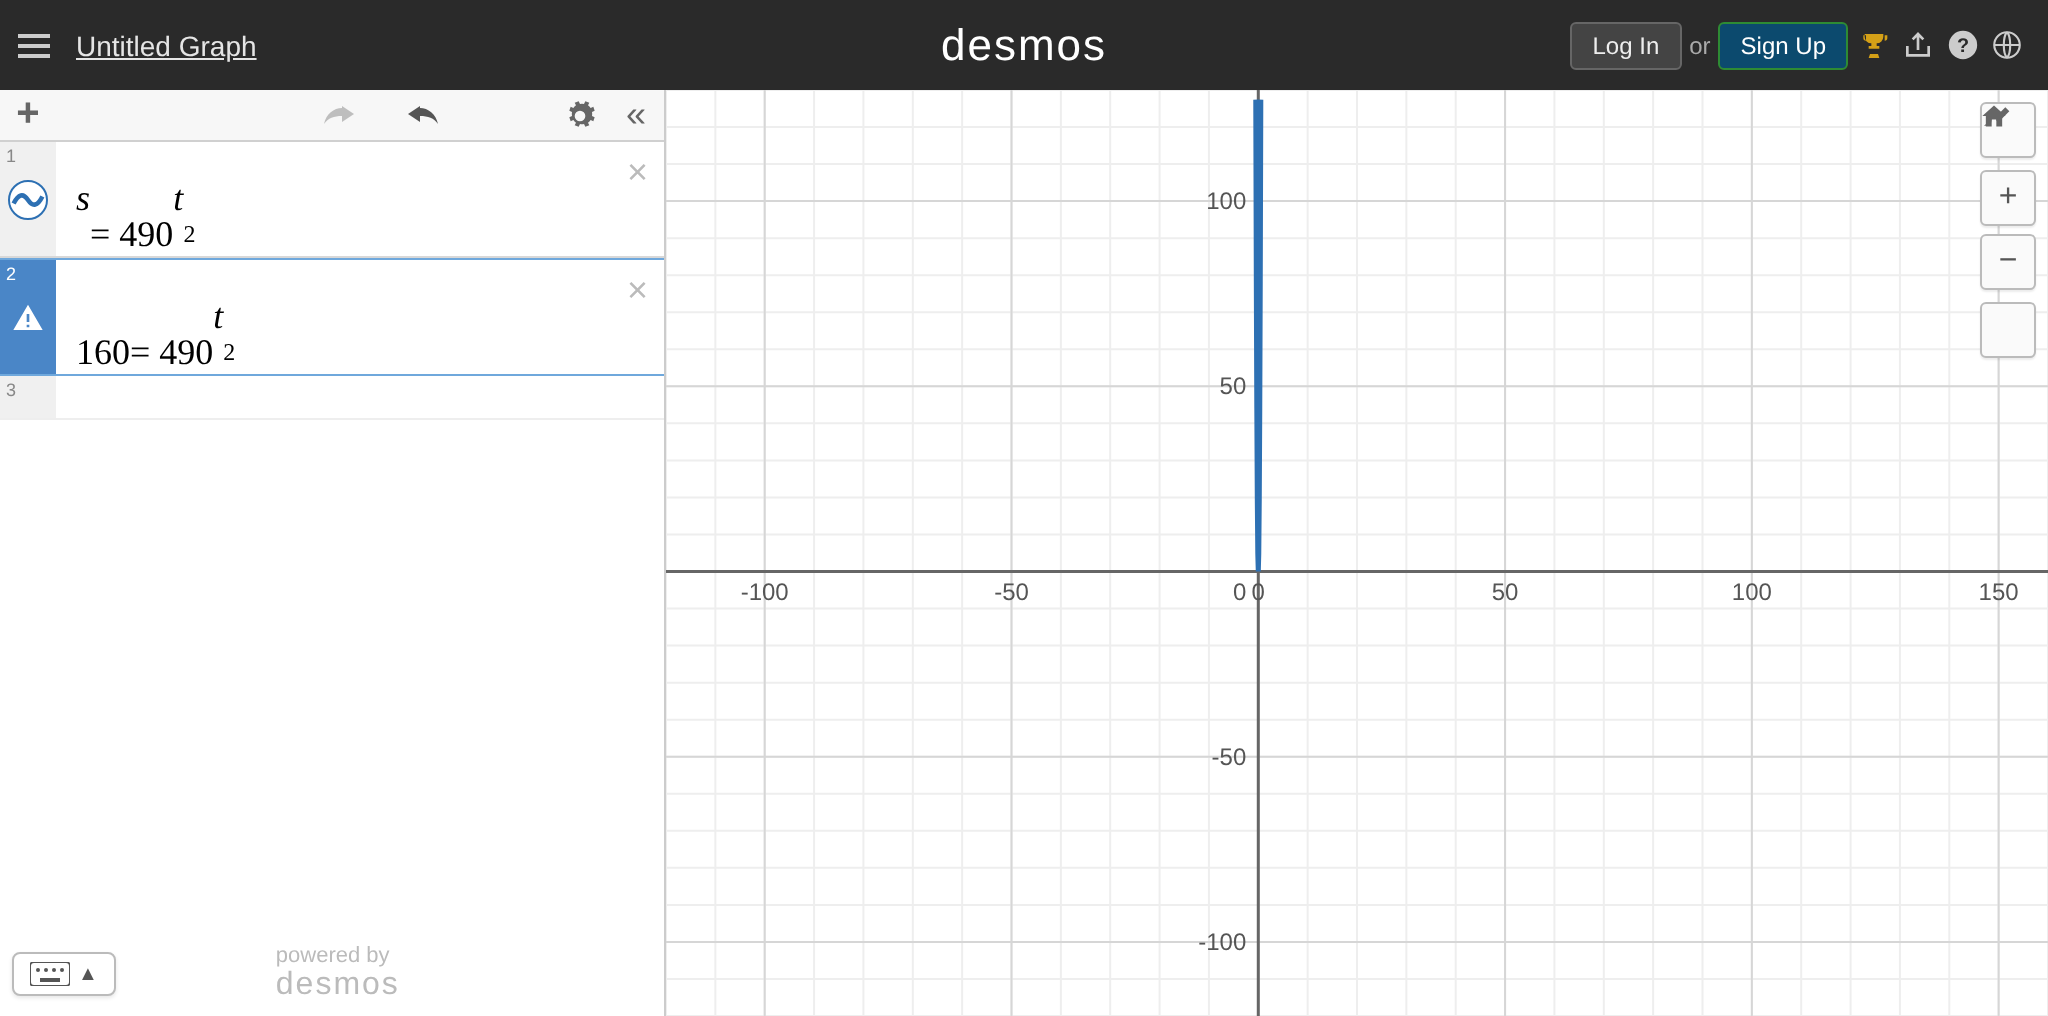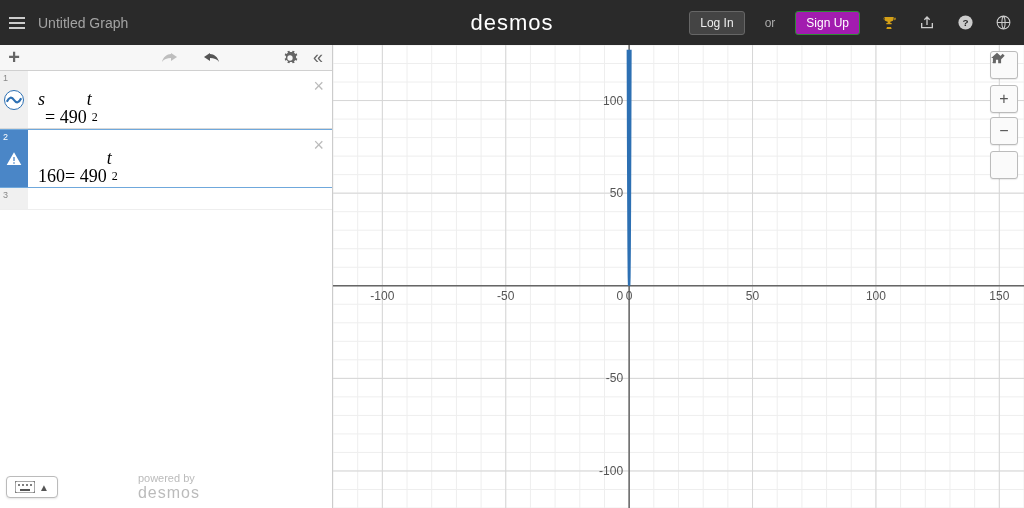--- a/index.html
+++ b/index.html
@@ -1,26 +1,26 @@
 <!DOCTYPE html>
 <html><head>
 <meta charset="utf-8">
 <style>
 * { box-sizing: border-box; margin: 0; padding: 0; }
 html, body { width: 1024px; height: 508px; overflow: hidden; font-family: Arial, Helvetica, sans-serif; }
 body { display: flex; flex-direction: column; background: #fff; }
 .header { height: 45px; background: #2a2a2a; display: flex; align-items: center; color: #fff; }
 .hamburger { width: 34px; height: 45px; display: flex; flex-direction: column; align-items: center; justify-content: center; gap: 3px; cursor: pointer; }
 .hamburger span { width: 16px; height: 2px; background: #ccc; }
-.title { color: #a3a3a3; font-size: 14px; margin-left: 4px; }
+.title { color: #e5e5e5; font-size: 14px; margin-left: 4px; text-decoration: underline; }
 .brand { position: absolute; left: 50%; transform: translateX(-50%); font-size: 22px; color: #fff; letter-spacing: 1px; font-family: Arial, sans-serif; font-weight: 300; }
-.header-right { margin-left: auto; display: flex; align-items: center; gap: 20px; padding-right: 12px; }
+.header-right { margin-left: auto; display: flex; align-items: center; gap: 4px; padding-right: 12px; }
 .btn-login { background: #444; border: 1px solid #666; color: #eee; font-size: 12px; padding: 4px 10px; border-radius: 3px; cursor: pointer; }
 .or { color: #aaa; font-size: 12px; text-align: center; }
-.btn-signup { background: #a21caf; border: 1px solid #2e8b34; color: #fff; font-size: 12px; padding: 4px 10px; border-radius: 3px; cursor: pointer; }
+.btn-signup { background: #0c4a6e; border: 1px solid #2e8b34; color: #fff; font-size: 12px; padding: 4px 10px; border-radius: 3px; cursor: pointer; }
 .hicon { width: 18px; height: 18px; display: flex; align-items: center; justify-content: center; color: #ccc; cursor: pointer; font-size: 16px; }
 .main { flex: 1; display: flex; position: relative; }
 .sidebar { width: 333px; border-right: 1px solid #ccc; display: flex; flex-direction: column; background: #fff; position: relative; }
 .toolbar { height: 26px; display: flex; align-items: center; border-bottom: 1px solid #d0d0d0; background: #f7f7f7; position: relative; }
 .tool { width: 28px; height: 26px; display: flex; align-items: center; justify-content: center; cursor: pointer; color: #666; }
 .tb-spacer { flex: 1; }
 .expr-list { flex: 1; overflow: hidden; }
 .expr-row { display: flex; border-bottom: 1px solid #d8d8d8; position: relative; min-height: 44px; }
 .expr-row.active { border-top: 1px solid #6fa8dc; border-bottom: 1px solid #6fa8dc; }
 .idx-col { width: 28px; background: #f0f0f0; position: relative; display: flex; align-items: center; justify-content: center; }

